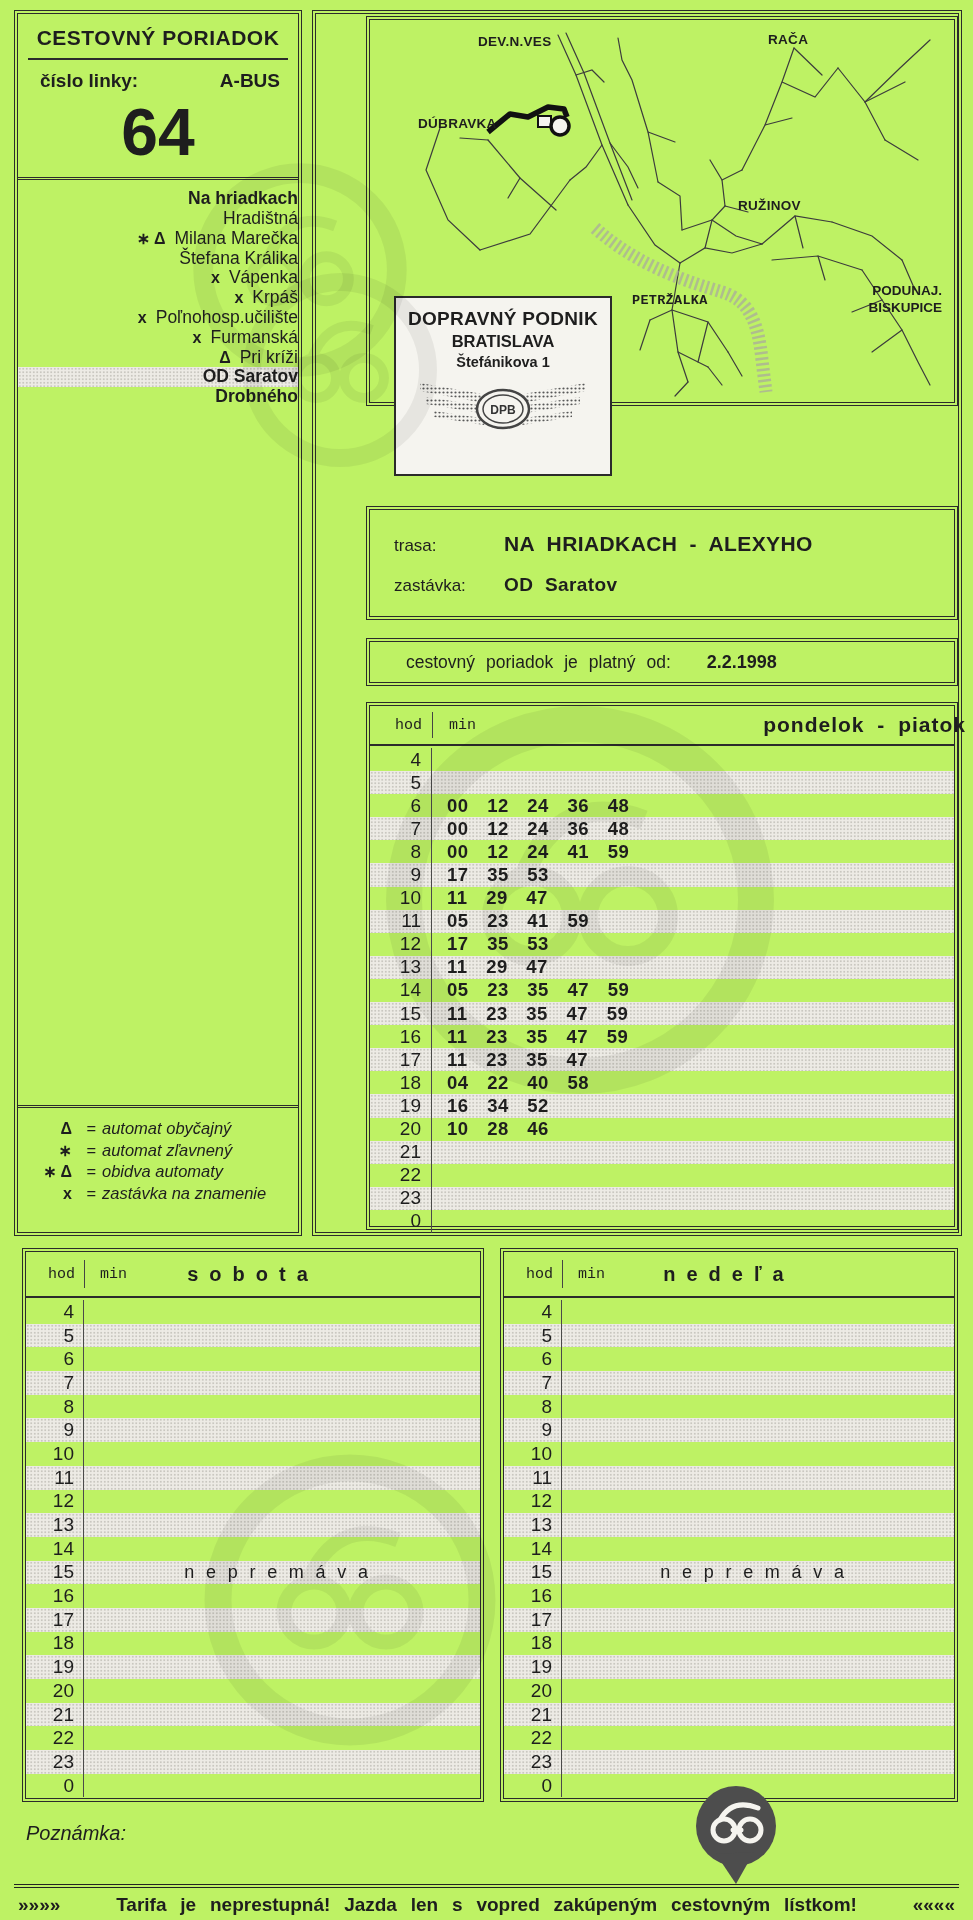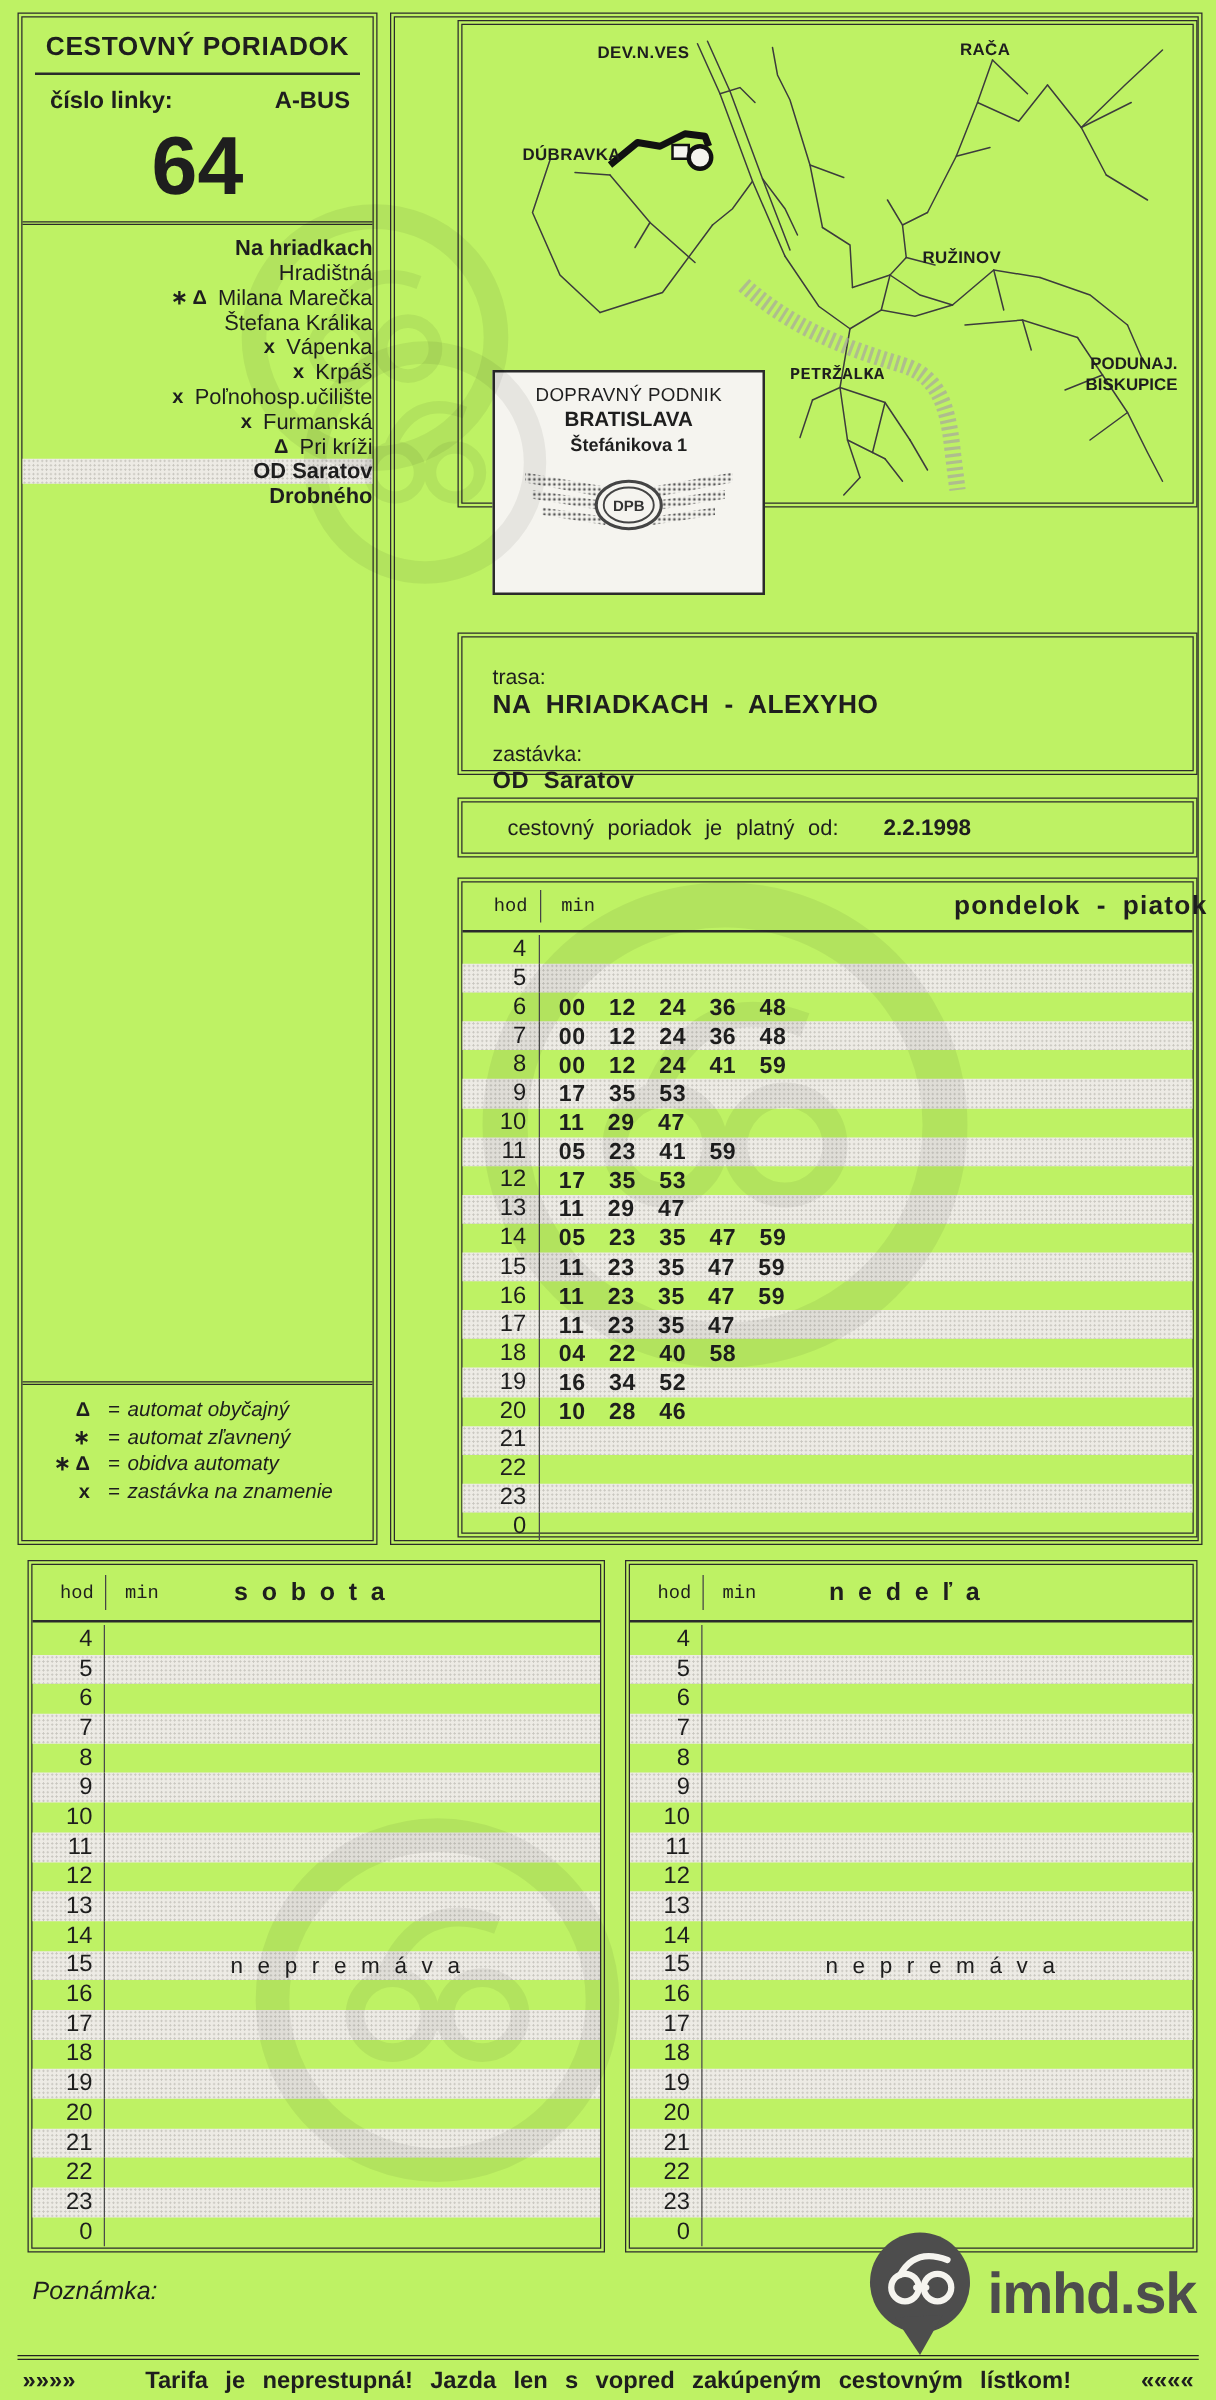--- a/index.html
+++ b/index.html
@@ -33,27 +33,27 @@
   .lg-eq { width:22px; text-align:center; }
 
   
   .right-wrap { position:absolute; left:312px; top:10px; width:650px; height:1226px; border:4px double #2b2b2b; }
   .map-box { position:absolute; left:50px; top:2px; width:592px; height:390px; border:4px double #2b2b2b; }
   .map-inner { position:relative; width:100%; height:100%; }
   .map-label { position:absolute; font-weight:bold; font-size:13.5px; letter-spacing:0.3px; white-space:nowrap; }
   .map-label-block { position:absolute; font-weight:bold; font-size:13.5px; text-align:right; line-height:17px; }
 
   .dpb-box { position:absolute; left:78px; top:282px; width:218px; height:180px; background:#f5f4ef; border:2px solid #2b2b2b; text-align:center; z-index:3; padding-top:10px; }
-  .dpb-box .l1 { font-weight:normal; font-size:15px; letter-spacing:0.3px; }
+  .dpb-box .l1 { font-weight:bold; font-size:19px; letter-spacing:0.3px; }
   .dpb-box .l2 { font-weight:bold; font-size:16.5px; margin-top:2px; }
   .dpb-box .l3 { font-weight:bold; font-size:14.5px; margin-top:3px; }
   .dpb-logo { margin-top:9px; }
 
   .trasa-box { position:absolute; left:50px; top:492px; width:592px; height:114px; border:4px double #2b2b2b; }
-  .info-row { display:flex; align-items:baseline; padding-left:24px;flex-direction:column; }
+  .info-row { display:flex; align-items:baseline; padding-left:24px; }
   .info-row.r1 { margin-top:22px; }
   .info-row.r2 { margin-top:18px; }
   .info-label { font-size:17px; width:110px; }
   .info-value { font-weight:bold; font-size:21px; letter-spacing:0.4px; word-spacing:6px; }
   .info-value.v2 { font-size:19px; }
 
   .valid-box { position:absolute; left:50px; top:624px; width:592px; height:48px; border:4px double #2b2b2b; display:flex; align-items:center; }
   .valid-label { font-size:17.5px; padding-left:36px; word-spacing:0.35em; }
   .valid-date { font-weight:bold; font-size:18px; margin-left:36px; }
 
@@ -678,21 +678,20 @@
     <svg width="96" height="104" viewBox="0 0 96 104">
       <circle cx="48" cy="44" r="40" fill="#4d4d4d"></circle>
       <polygon points="28,72 48,102 66,70" fill="#4d4d4d"></polygon>
       <g stroke="#f5f4ef" stroke-width="5" fill="none" stroke-linecap="round">
         <circle cx="36" cy="48" r="11"></circle>
         <circle cx="62" cy="48" r="11"></circle>
         <path d="M45,48 L53,48"></path>
         <path d="M70,26 Q44,16 32,38"></path>
       </g>
     </svg>
-    <span class="imhd-text">imhd.sk</span>
   </div>
 
   <div class="foot-rule"></div>
 
   <div class="tarifa">
     <span>»»»»</span>
     <span class="mid">Tarifa je neprestupná! Jazda len s vopred zakúpeným cestovným lístkom!</span>
     <span>««««</span>
   </div>
 

